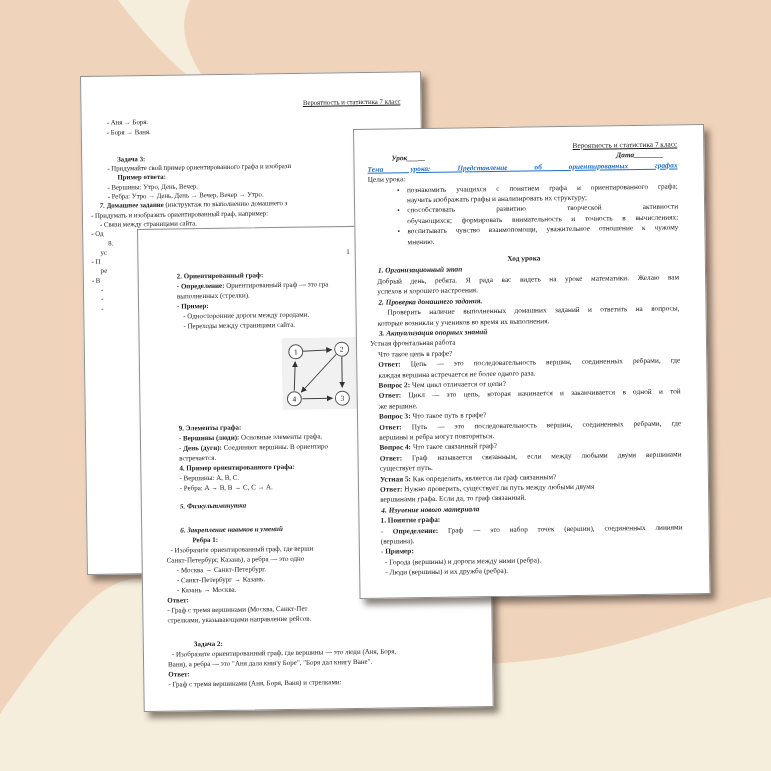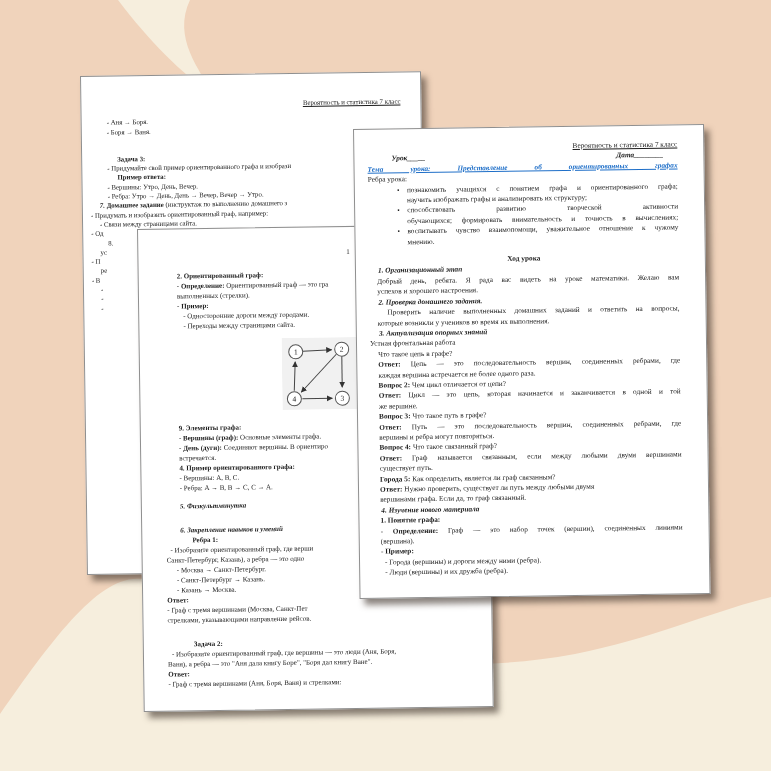--- a/index.html
+++ b/index.html
@@ -111,21 +111,21 @@
       <text x="12" y="63.6">4</text>
     </g>
   </svg>
 <div class="ln i1"><span class="s-b">2. Ориентированный граф:</span></div>
     <div class="ln i1"><span>- </span><span class="s-b">Определение:</span><span> Ориентированный граф — это гра</span></div>
     <div class="ln i1"><span>выполненных (стрелки).</span></div>
     <div class="ln i1"><span>- </span><span class="s-b">Пример:</span></div>
     <div class="ln i2"><span>- Односторонние дороги между городами.</span></div>
     <div class="ln i2"><span>- Переходы между страницами сайта.</span></div>
     <div class="ln i1 gfig"><span class="s-b">9. Элементы графа:</span></div>
-    <div class="ln i1"><span>- </span><span class="s-b">Вершины (граф):</span><span> Основные элементы графа.</span></div>
+    <div class="ln i1"><span>- </span><span class="s-b">Вершины (люди):</span><span> Основные элементы графа.</span></div>
     <div class="ln i1"><span>- </span><span class="s-b">День (дуги):</span><span> Соединяют вершины. В ориентиро</span></div>
     <div class="ln i1"><span>встречается.</span></div>
     <div class="ln i1"><span class="s-b">4. Пример ориентированного графа:</span></div>
     <div class="ln i1"><span>- Вершины: A, B, C.</span></div>
     <div class="ln i1"><span>- Ребра: A → B, B → C, C → A.</span></div>
     <div class="ln i1 g1"><span class="s-b s-i">5.  Физкультминутка</span></div>
     <div class="ln i1 g2"><span class="s-b s-i">6.  Закрепление навыков и умений</span></div>
     <div class="ln i3"><span class="s-b">Ребра 1:</span></div>
     <div class="ln q"><span>- Изобразите ориентированный граф, где верши</span></div>
     <div class="ln "><span>Санкт-Петербург, Казань), а ребра — это одно</span></div>
@@ -142,21 +142,21 @@
     <div class="ln "><span>- Граф с тремя вершинами (Аня, Боря, Ваня) и стрелками:</span></div>
   </div>
 
 <div class="page rp">
     <div class="ln hdr"><span class="s-u">Вероятность и статистика 7 класс</span></div>
     <div class="ln urow">
       <span class="s-b s-i">Урок_____</span>
       <span class="s-b s-i">Дата________</span>
     </div>
     <div class="ln ttl"><span class="s-b s-i s-u s-z">Тема урока: Представление об ориентированных графах</span></div>
-    <div class="ln "><span>Ребра урока:</span></div>
+    <div class="ln "><span>Цели урока:</span></div>
     <div class="ln bl j"><span>познакомить учащихся с понятием графа и ориентированного графа;</span></div>
     <div class="ln blc"><span>научить изображать графы и анализировать их структуру;</span></div>
     <div class="ln bl j"><span>способствовать развитию творческой активности</span></div>
     <div class="ln blc j"><span>обучающихся; формировать внимательность и точность в вычислениях;</span></div>
     <div class="ln bl j"><span>воспитывать чувство взаимопомощи, уважительное отношение к чужому</span></div>
     <div class="ln blc"><span>мнению.</span></div>
     <div class="ln c g1"><span class="s-b">Ход урока</span></div>
     <div class="ln i1"><span class="s-b s-i">1.  Организационный этап</span></div>
     <div class="ln p j"><span>Добрый день, ребята. Я рада вас видеть на уроке математики. Желаю вам</span></div>
     <div class="ln p"><span>успехов и хорошего настроения.</span></div>
@@ -170,21 +170,21 @@
     <div class="ln p"><span>каждая вершина встречается не более одного раза.</span></div>
     <div class="ln p"><span class="s-b">Вопрос 2:</span><span> Чем цикл отличается от цепи?</span></div>
     <div class="ln p j"><span class="s-b">Ответ:</span><span> Цикл — это цепь, которая начинается и заканчивается в одной и той</span></div>
     <div class="ln p"><span>же вершине.</span></div>
     <div class="ln p"><span class="s-b">Вопрос 3:</span><span> Что такое путь в графе?</span></div>
     <div class="ln p j"><span class="s-b">Ответ:</span><span> Путь — это последовательность вершин, соединенных ребрами, где</span></div>
     <div class="ln p"><span>вершины и ребра могут повторяться.</span></div>
     <div class="ln p"><span class="s-b">Вопрос 4:</span><span> Что такое связанный граф?</span></div>
     <div class="ln p j"><span class="s-b">Ответ:</span><span> Граф называется связанным, если между любыми двумя вершинами</span></div>
     <div class="ln p"><span>существует путь.</span></div>
-    <div class="ln p"><span class="s-b">Города 5:</span><span> Как определить, является ли граф связанным?</span></div>
+    <div class="ln p"><span class="s-b">Устная 5:</span><span> Как определить, является ли граф связанным?</span></div>
     <div class="ln p"><span class="s-b">Ответ:</span><span> Нужно проверить, существует ли путь между любыми двумя</span></div>
     <div class="ln p"><span>вершинами графа. Если да, то граф связанный.</span></div>
     <div class="ln i1"><span class="s-b s-i">4.  Изучение нового материала</span></div>
     <div class="ln p"><span class="s-b">1. Понятие графа:</span></div>
     <div class="ln p j"><span>- </span><span class="s-b">Определение:</span><span> Граф — это набор точек (вершин), соединенных линиями</span></div>
     <div class="ln p"><span>(вершина).</span></div>
     <div class="ln p"><span>- </span><span class="s-b">Пример:</span></div>
     <div class="ln p2"><span>- Города (вершины) и дороги между ними (ребра).</span></div>
     <div class="ln p2"><span>- Люди (вершины) и их дружба (ребра).</span></div>
   </div>

